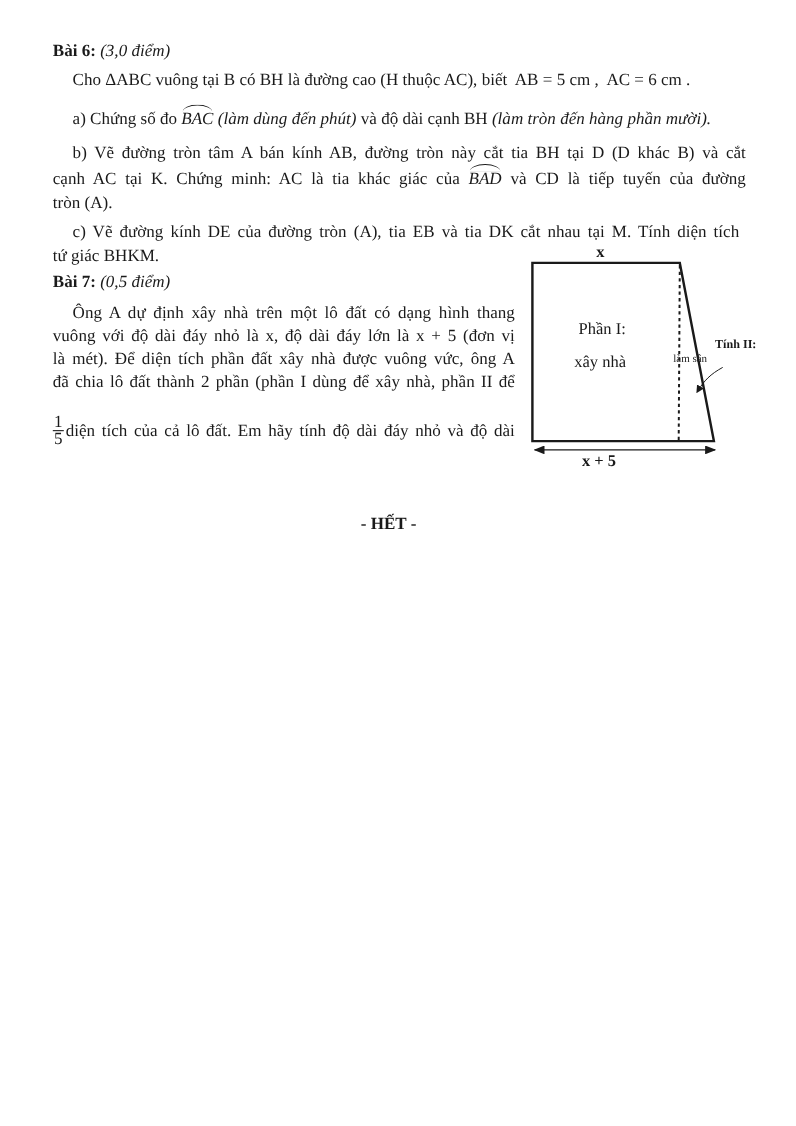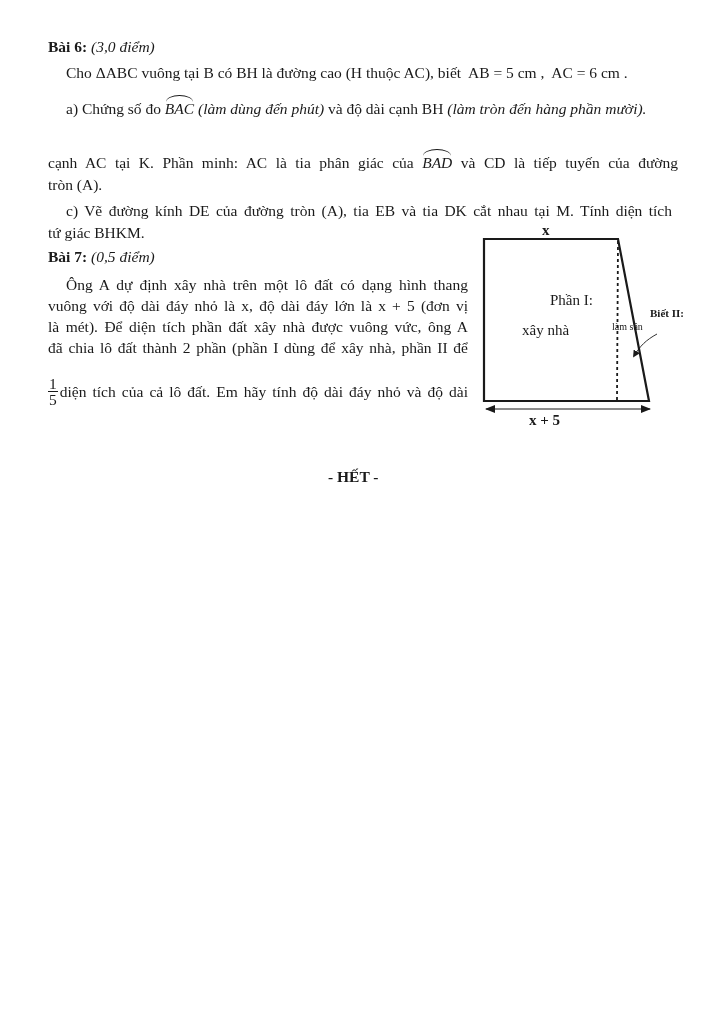--- a/index.html
+++ b/index.html
@@ -75,22 +75,23 @@
   </div>
 
   <div class="line" style="left:66px; top:98px;">
     <span>a) Chứng số đo</span>
     <span class="arc">BAC</span>
     <i>(làm dùng đến phút)</i>
     <span>và độ dài cạnh BH</span>
     <i>(làm tròn đến hàng phần mười).</i>
   </div>
 
+  <div class="justify" style="left:66px; top:129px; width:612px;">b) Vẽ đường tròn tâm A bán kính AB, đường tròn này cắt tia BH tại D (D khác B) và cắt</div>
   <div class="justify" style="left:48px; top:152px; width:630px;">
-    <span>cạnh AC tại K. Phần minh: AC là tia phân giác của</span>
+    <span>cạnh AC tại K. Chứng minh: AC là tia khác giác của</span>
     <span class="arc">BAD</span>
     <span>và CD là tiếp tuyến của đường</span>
   </div>
   <div class="line" style="left:48px; top:174px;">tròn (A).</div>
 
   <div class="justify" style="left:66px; top:200px; width:606px;">c) Vẽ đường kính DE của đường tròn (A), tia EB và tia DK cắt nhau tại M. Tính diện tích</div>
   <div class="line" style="left:48px; top:222px;">tứ giác BHKM.</div>
 
   <div class="line" style="left:48px; top:246px;">
     <b>Bài 7:</b>
@@ -128,20 +129,20 @@
 
     <line x1="618" y1="241" x2="617" y2="400" stroke="#1a1a1a" stroke-width="1.8" stroke-dasharray="3,3"></line>
 
     <line x1="486" y1="409" x2="650" y2="409" stroke="#1a1a1a" stroke-width="1" marker-start="url(#arrowL)" marker-end="url(#arrowR)"></line>
 
     <path d="M657,334 C646,340 640,346 634,356" fill="none" stroke="#1a1a1a" stroke-width="0.9" marker-end="url(#arrowHead)"></path>
   </svg>
 
   <div class="line" style="left:542px; top:220px; font-weight:bold; font-size:15px;">x</div>
   <div class="line" style="left:529px; top:410px; font-weight:bold; font-size:15px;">x + 5</div>
-  <div class="line" style="left:550px; top:290px; font-size:15px;">Phần I:</div>
+  <div class="line" style="left:526px; top:290px; font-size:15px;">Phần I:</div>
   <div class="line" style="left:522px; top:320px; font-size:15px;text-align:right;">xây nhà</div>
-  <div class="line" style="left:650px; top:306px; font-size:11px; line-height:14px; font-weight:bold;">Biết II:</div>
+  <div class="line" style="left:650px; top:306px; font-size:11px; line-height:14px; font-weight:bold;">Tính II:</div>
   <div class="line" style="left:612px; top:320px; font-size:10px; line-height:14px;">làm sân</div>
 
   <div class="line" style="left:328px; top:466px; font-weight:bold;">- HẾT -</div>
 
 </div>
 
 </body></html>

